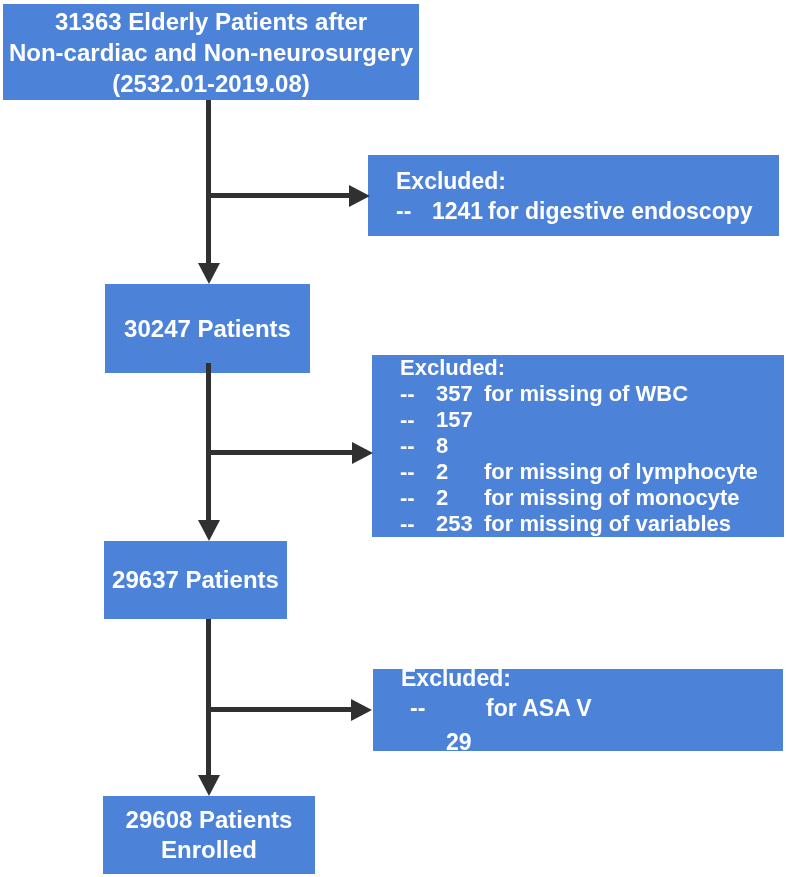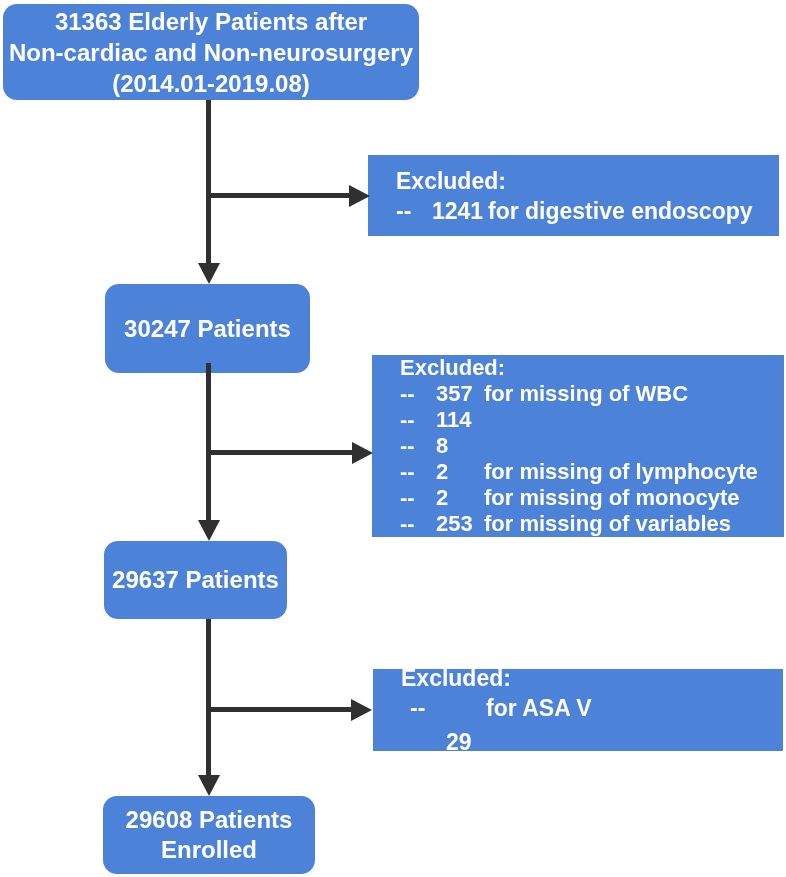--- a/index.html
+++ b/index.html
@@ -3,21 +3,21 @@
 <meta charset="utf-8">
 <style>
   html,body { margin:0; padding:0; background:#ffffff; }
   .canvas {
     position:relative; width:786px; height:877px;
     font-family:"Liberation Sans", sans-serif;
     font-weight:bold; color:#ffffff; background:#ffffff;
     overflow:hidden;
   }
   .box { position:absolute; background:#4C82D8; display:flex; flex-direction:column; justify-content:center; box-sizing:border-box; }
-  .box.center { align-items:center; text-align:center;border-radius:14px; }
+  .box.center { align-items:center; text-align:center; }
   .box.left   { align-items:stretch; padding-left:28px; padding-right:6px; }
 
   #top-box { left:3px;   top:4px;   width:416px; height:96px;  font-size:24px; line-height:31px; }
   #b30247  { left:105px; top:284px; width:205px; height:89px;  font-size:24px; }
   #b29637  { left:104px; top:541px; width:183px; height:78px;  font-size:24px; }
   #b29608  { left:103px; top:796px; width:212px; height:78px;  font-size:24px; line-height:30px; }
   #excl1   { left:368px; top:155px; width:411px; height:81px;  font-size:23px; line-height:30px; }
   #excl2   { left:372px; top:355px; width:412px; height:182px; font-size:22px; line-height:26px; }
   #excl3   { left:373px; top:669px; width:410px; height:82px;  font-size:23px; line-height:30px; }
 
@@ -54,21 +54,21 @@
   #hr3    { left:351px; top:699px; }
 </style>
 </head>
 <body>
 
 <div class="canvas">
 
   <div class="box center" id="top-box">
     <div>31363 Elderly Patients after</div>
     <div>Non-cardiac and Non-neurosurgery</div>
-    <div>(2014.01-2019.08)</div>
+    <div>(2532.01-2019.08)</div>
   </div>
 
   <div class="box left" id="excl1">
     <div>Excluded:</div>
     <div class="ex-row">
       <span class="ex-dash">--</span>
       <span class="ex-num">1241</span>
       <span class="ex-reason">for digestive endoscopy</span>
     </div>
   </div>
@@ -79,21 +79,21 @@
 
   <div class="box left" id="excl2">
     <div>Excluded:</div>
     <div class="ex-row">
       <span class="ex-dash">--</span>
       <span class="ex-num">357</span>
       <span class="ex-reason">for missing of WBC</span>
     </div>
     <div class="ex-row">
       <span class="ex-dash">--</span>
-      <span class="ex-num">114</span>
+      <span class="ex-num">157</span>
     </div>
     <div class="ex-row">
       <span class="ex-dash">--</span>
       <span class="ex-num">8</span>
     </div>
     <div class="ex-row">
       <span class="ex-dash">--</span>
       <span class="ex-num">2</span>
       <span class="ex-reason">for missing of lymphocyte</span>
     </div>

